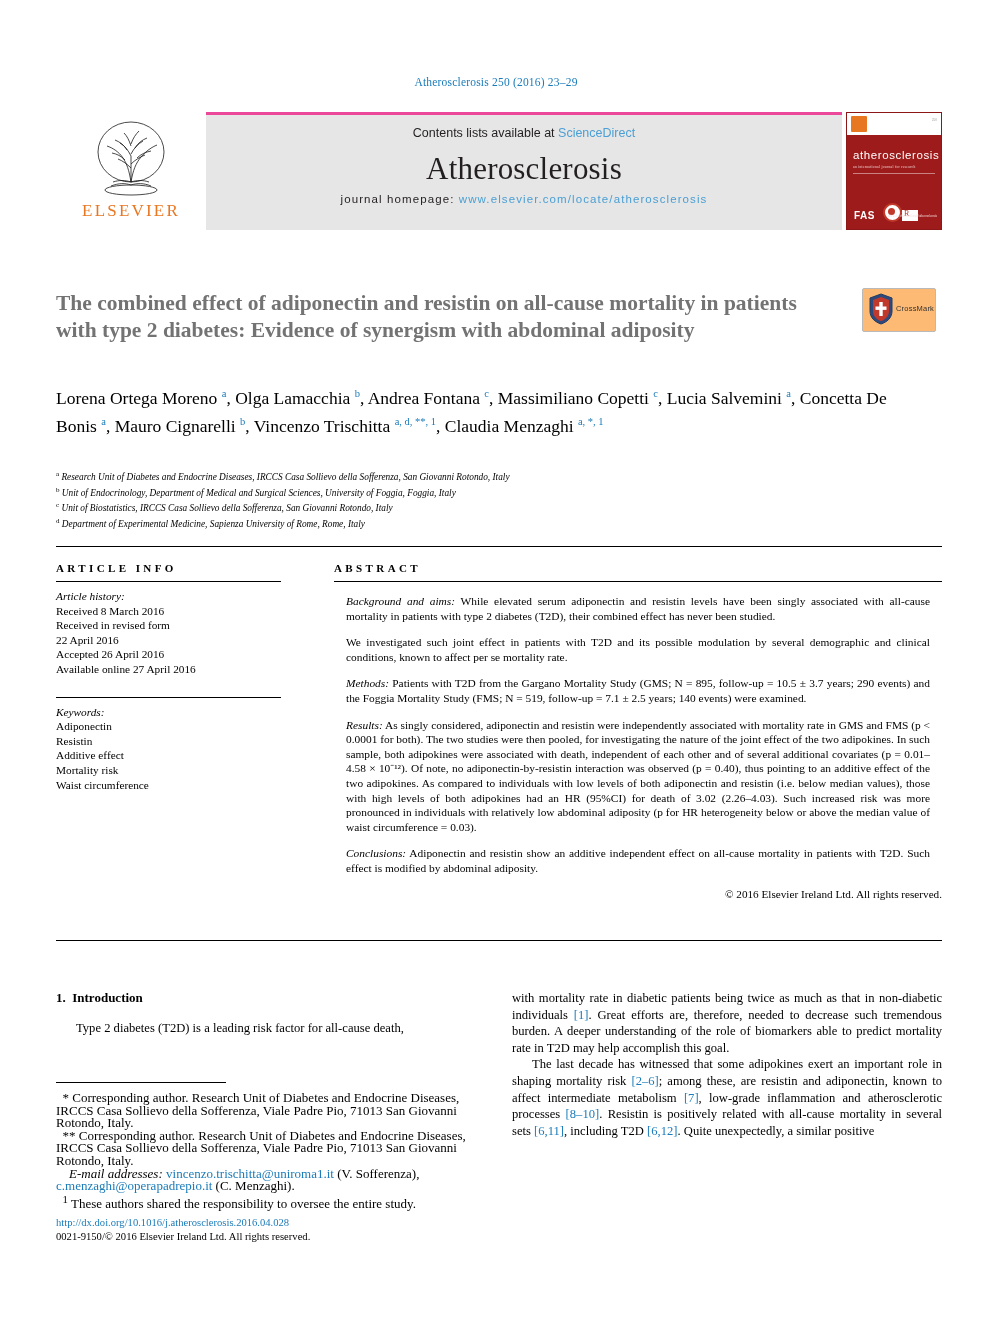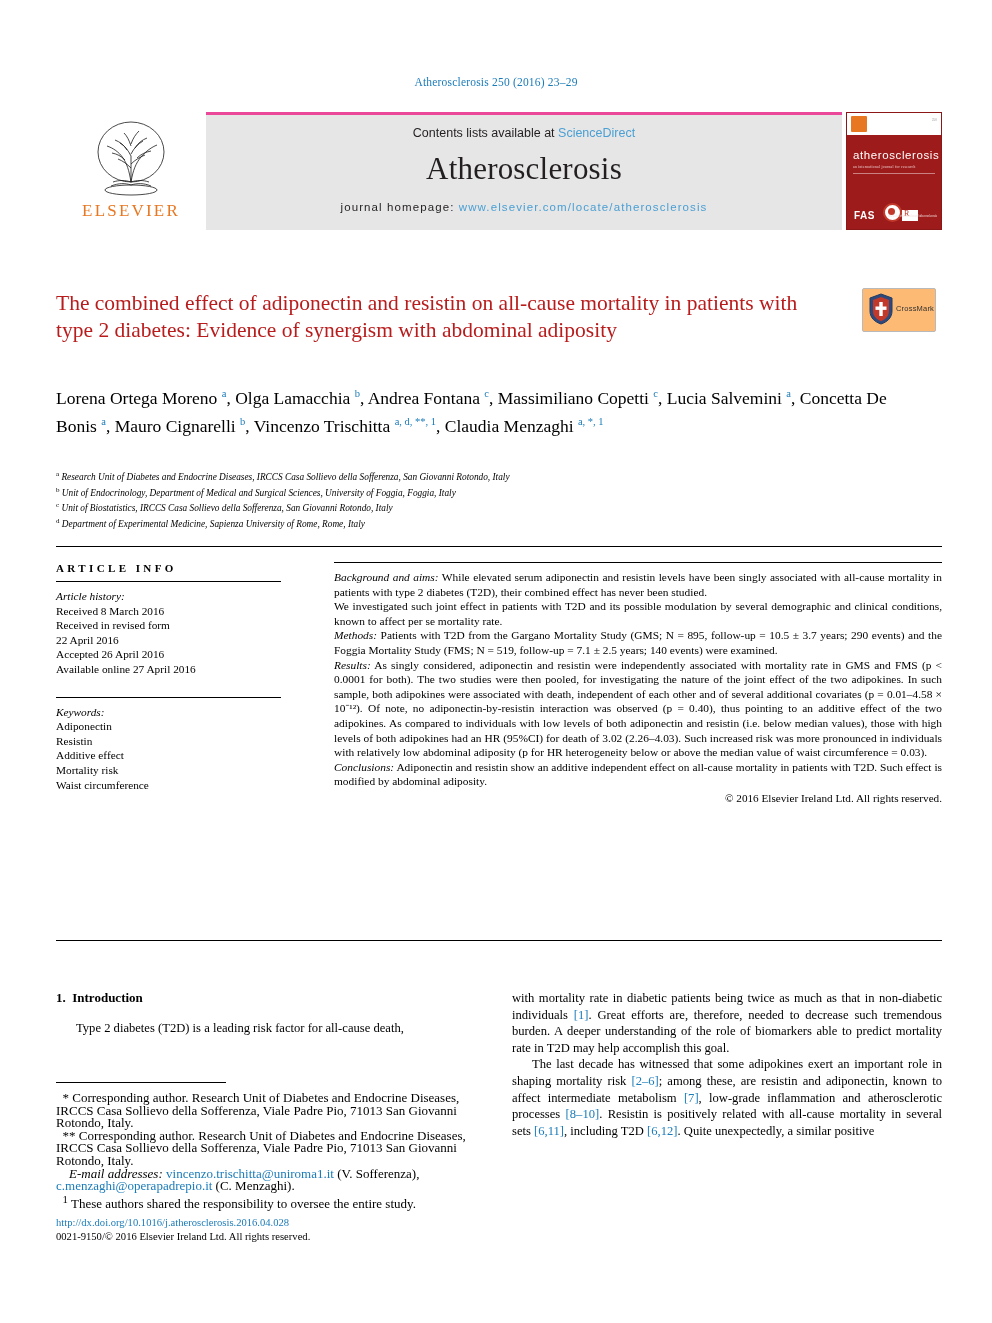--- a/index.html
+++ b/index.html
@@ -82,21 +82,21 @@
     color: #4a9fd4;
   }
   .journal-name {
     font-family: "Liberation Serif", serif;
     font-size: 31px;
     color: #231f20;
     margin-top: 11px;
     letter-spacing: .2px;
   }
   .homepage-line {
-    margin-top: 14px;
+    margin-top: 6px;
     font-family: "Liberation Sans", sans-serif;
     font-size: 11.5px;
     color: #231f20;
     letter-spacing: 1.1px;
     text-align: center;
   }
   .homepage-line .url { color: #4a9fd4; }
 
   .masthead-cover {
     flex: 0 0 100px;
@@ -178,23 +178,23 @@
   .title-block {
     position: absolute;
     top: 290px;
     left: 56px;
     width: 780px;
   }
   .paper-title {
     font-family: "Liberation Serif", serif;
     font-size: 21.5px;
     line-height: 27px;
-    color: #b91c1c;
+    color: #737373;
     margin: 0;
-    font-weight: 400;
+    font-weight: 700;
   }
 
   .crossmark {
     position: absolute;
     top: 288px;
     left: 862px;
     width: 74px;
     height: 44px;
   }
   .cm-box {
@@ -270,21 +270,21 @@
     position: absolute;
     top: 562px;
     left: 334px;
     width: 608px;
   }
   .abstext {
     font-size: 11.4px;
     line-height: 14.6px;
     text-align: justify;
   }
-  .abstext p { margin: 0; }
+  .abstext p { margin: 12px; }
   .abstext .lbl { font-style: italic; }
   .copyright { text-align: right; margin-top: 3px; font-size: 11.2px; }
 
   .hr-bottom {
     position: absolute; left: 56px; top: 940px;
     width: 886px; height: 1px; background: #000;
   }
 
   
   .body-left {
@@ -452,20 +452,21 @@
             <div>Resistin</div>
             <div>Additive effect</div>
             <div>Mortality risk</div>
             <div>Waist circumference</div>
           </div>
       </div>
     </div>
   </div>
 
   <div class="abscol">
+    <div class="sec-head">ABSTRACT</div>
     <div class="rule"></div>
     <div class="abstext" id="abstract-body">
         <p><span class="lbl">Background and aims:</span> While elevated serum adiponectin and resistin levels have been singly associated with all-cause mortality in patients with type 2 diabetes (T2D), their combined effect has never been studied.</p>
         <p>We investigated such joint effect in patients with T2D and its possible modulation by several demographic and clinical conditions, known to affect per se mortality rate.</p>
         <p><span class="lbl">Methods:</span> Patients with T2D from the Gargano Mortality Study (GMS; N = 895, follow-up = 10.5 ± 3.7 years; 290 events) and the Foggia Mortality Study (FMS; N = 519, follow-up = 7.1 ± 2.5 years; 140 events) were examined.</p>
         <p><span class="lbl">Results:</span> As singly considered, adiponectin and resistin were independently associated with mortality rate in GMS and FMS (p &lt; 0.0001 for both). The two studies were then pooled, for investigating the nature of the joint effect of the two adipokines. In such sample, both adipokines were associated with death, independent of each other and of several additional covariates (p = 0.01–4.58 × 10⁻¹²). Of note, no adiponectin-by-resistin interaction was observed (p = 0.40), thus pointing to an additive effect of the two adipokines. As compared to individuals with low levels of both adiponectin and resistin (i.e. below median values), those with high levels of both adipokines had an HR (95%CI) for death of 3.02 (2.26–4.03). Such increased risk was more pronounced in individuals with relatively low abdominal adiposity (p for HR heterogeneity below or above the median value of waist circumference = 0.03).</p>
         <p><span class="lbl">Conclusions:</span> Adiponectin and resistin show an additive independent effect on all-cause mortality in patients with T2D. Such effect is modified by abdominal adiposity.</p>
       </div>
     <div class="copyright">© 2016 Elsevier Ireland Ltd. All rights reserved.</div>
   </div>

